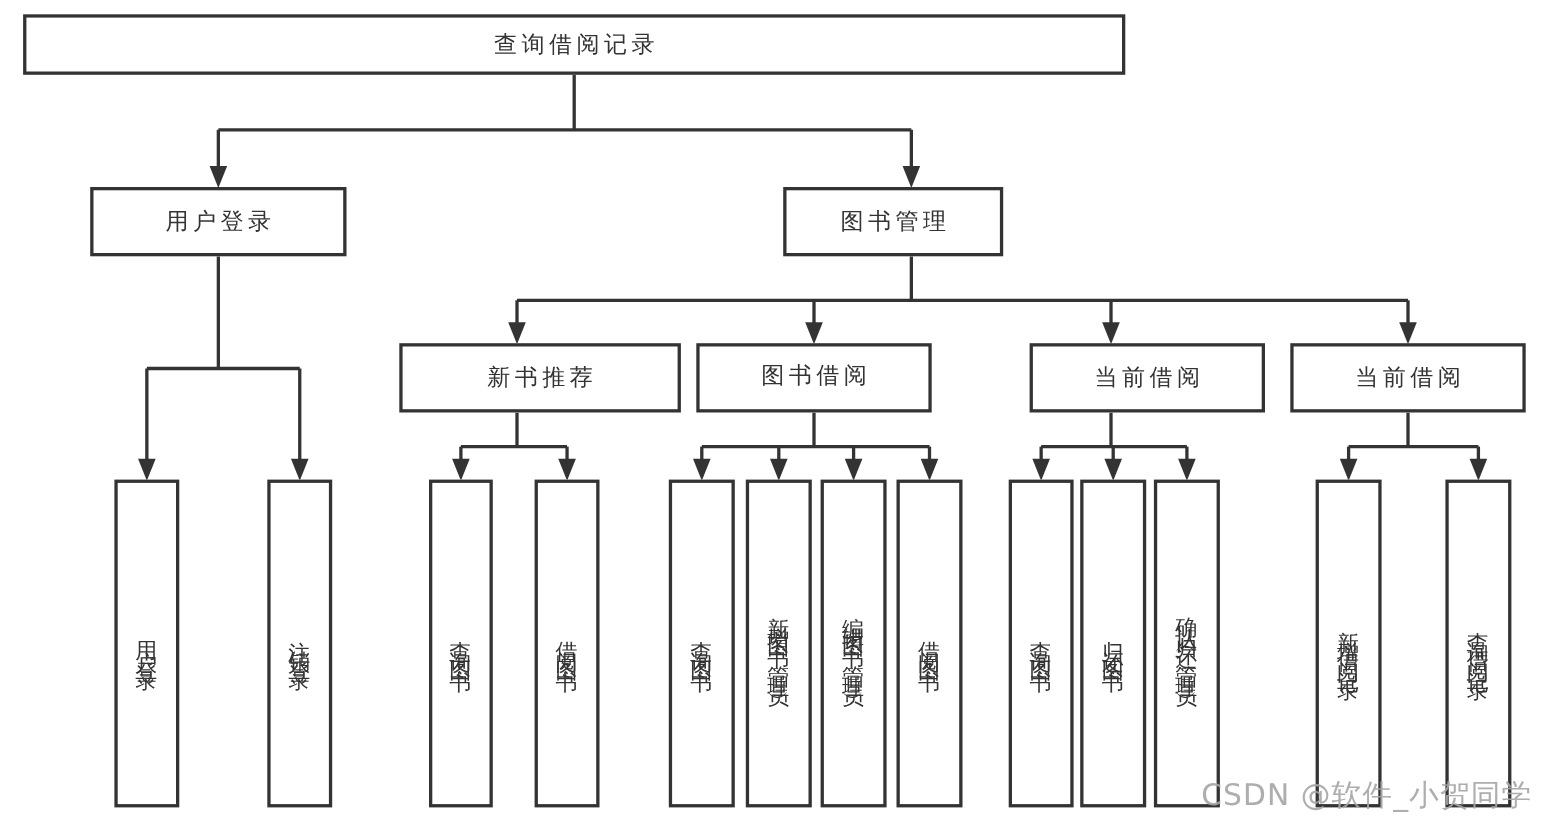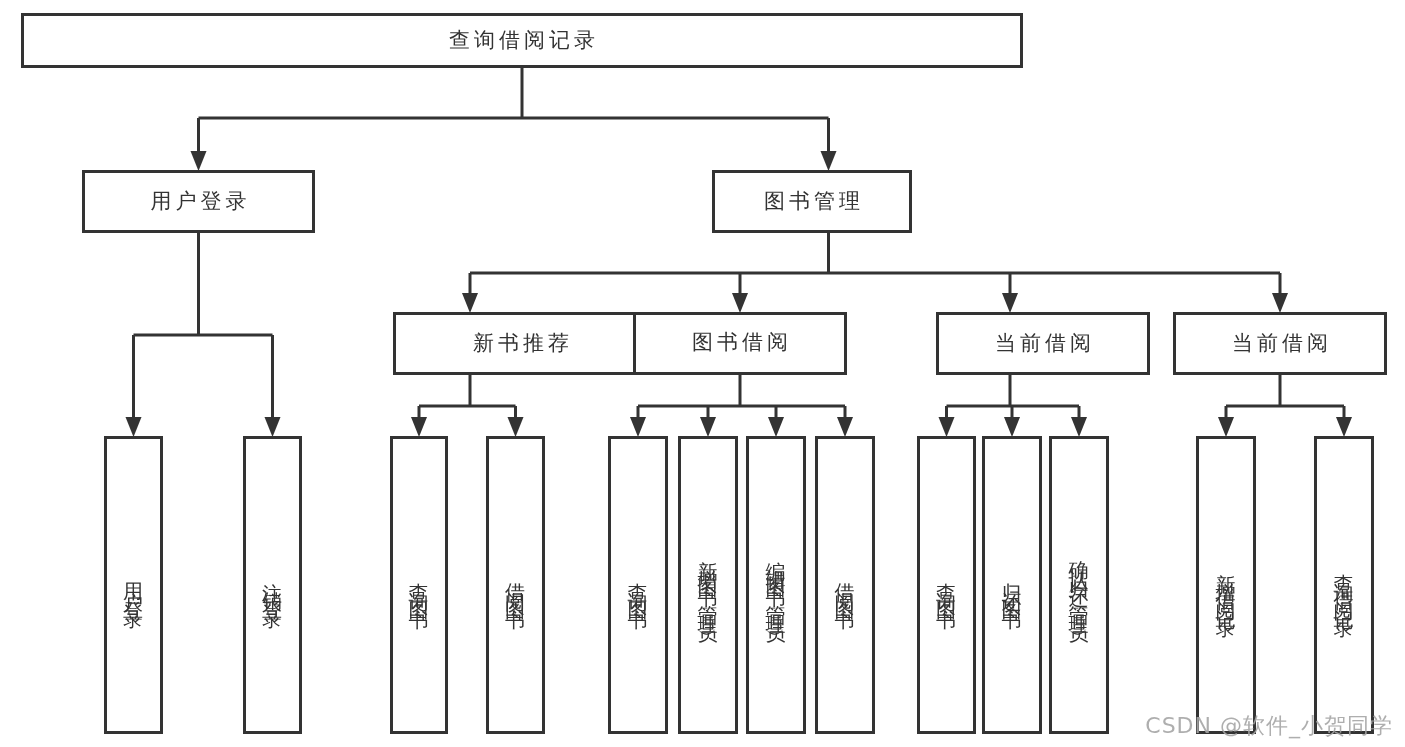--- a/index.html
+++ b/index.html
@@ -53,21 +53,21 @@
     font-size: 20px;
     letter-spacing: 9px;
     line-height: 1;
     white-space: nowrap;
   }
 
   .watermark {
     position: absolute;
     right: 12px;
     bottom: 6px;
-    font-size: 22px;
+    font-size: 27px;
     color: rgba(165, 165, 165, 0.9);
     letter-spacing: 1px;
     z-index: 3;
     white-space: nowrap;
   }
 </style>
 </head>
 <body>
 
 <div class="stage">
@@ -152,21 +152,21 @@
     <span class="hlabel">查询借阅记录</span>
   </div>
 
   <div class="box" style="left:82px; top:170px; width:233px; height:63px;">
     <span class="hlabel">用户登录</span>
   </div>
   <div class="box" style="left:712px; top:170px; width:200px; height:63px;align-items:center;">
     <span class="hlabel">图书管理</span>
   </div>
 
-  <div class="box" style="left:363px; top:312px; width:256px; height:63px;margin-left:30px;">
+  <div class="box" style="left:363px; top:312px; width:256px; height:63px;">
     <span class="hlabel">新书推荐</span>
   </div>
   <div class="box" style="left:633px; top:312px; width:214px; height:63px;font-family:Liberation Mono, monospace;">
     <span class="hlabel">图书借阅</span>
   </div>
   <div class="box" style="left:936px; top:312px; width:214px; height:63px;">
     <span class="hlabel">当前借阅</span>
   </div>
   <div class="box" style="left:1173px; top:312px; width:214px; height:63px;">
     <span class="hlabel">当前借阅</span>

